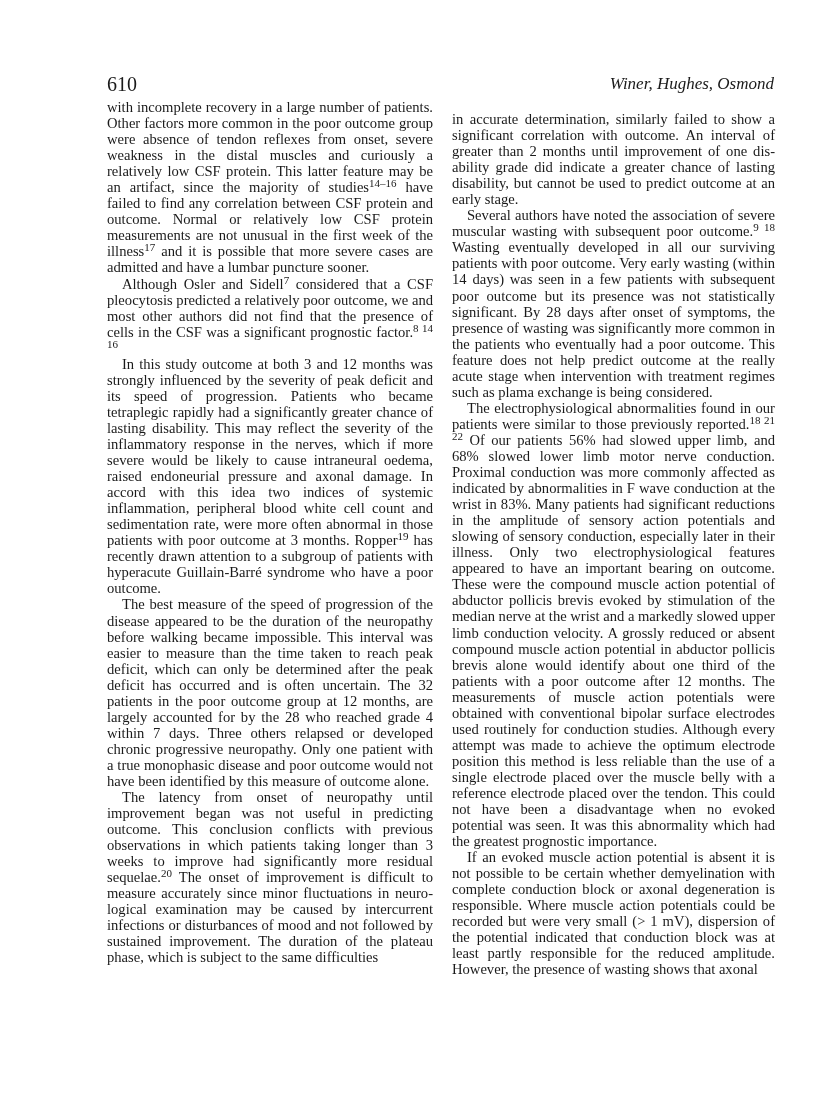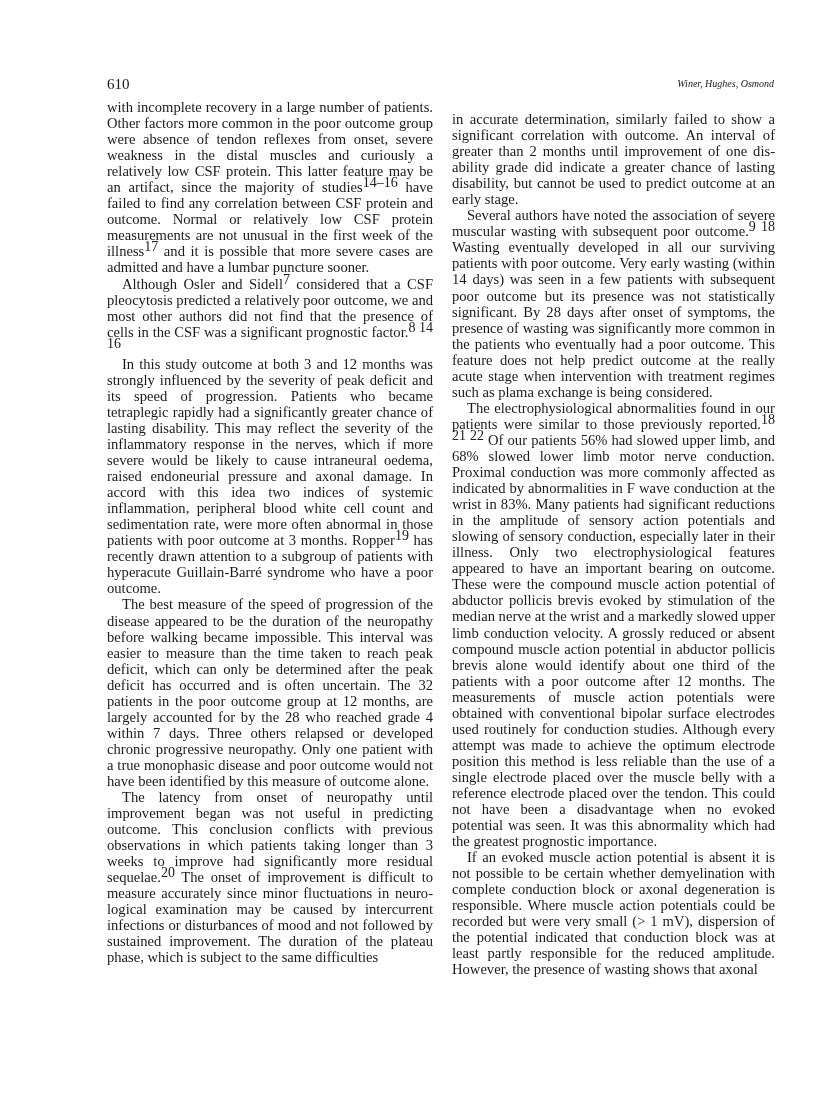--- a/index.html
+++ b/index.html
@@ -12,28 +12,28 @@
       height: 1110px;
       position: relative;
       overflow: hidden;
       font-family: "Liberation Serif", serif;
       color: #1a1a1a;
     }
     .page-number {
       position: absolute;
       left: 107px;
       top: 75px;
-      font-size: 15px;
+      font-size: 20px;
       line-height: 18px;
     }
     .running-head {
       position: absolute;
       right: 42px;
       top: 75px;
-      font-size: 10px;
+      font-size: 17px;
       line-height: 18px;
       font-style: italic;
     }
     .column {
       position: absolute;
       top: 99px;
       font-size: 14.6px;
       line-height: 16.05px;
       text-align: justify;
       hyphens: manual;
@@ -51,21 +51,21 @@
       margin: 0;
       text-indent: 15px;
     }
     .p.noindent {
       text-indent: 0;
     }
     .p + .p {
       margin-top: 0;
     }
     sup {
-      font-size: 14px;
+      font-size: 11px;
       line-height: 0;
       vertical-align: 5px;
     }
   </style>
 </head>
 <body>
 
 <div class="page-number">610</div>
 <div class="running-head">Winer, Hughes, Osmond</div>
 

